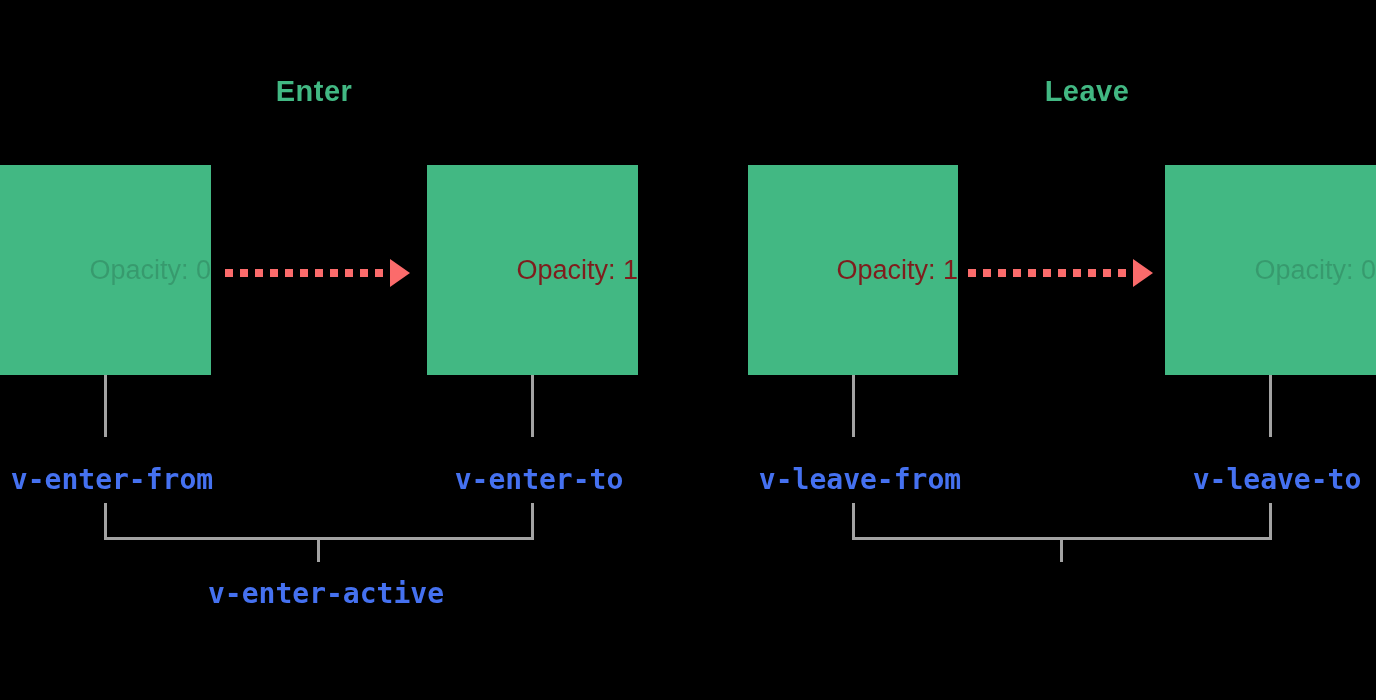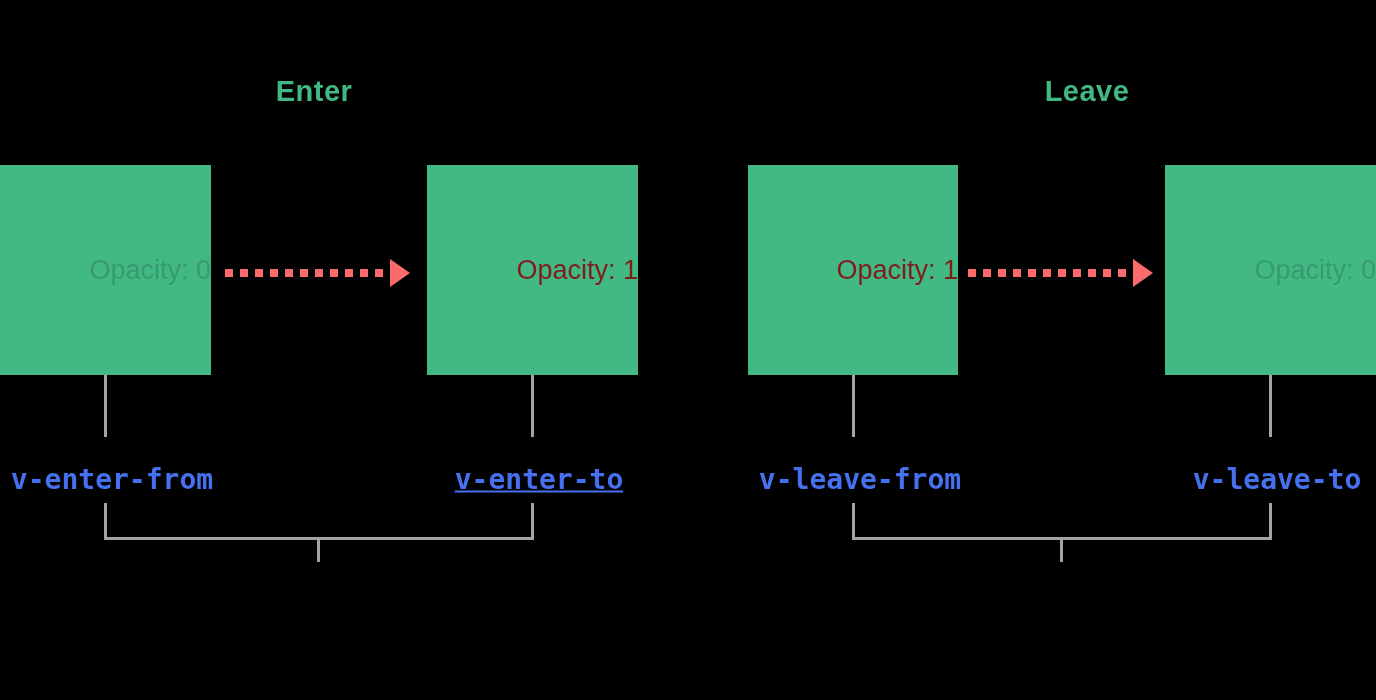--- a/index.html
+++ b/index.html
@@ -118,21 +118,21 @@
     transform: translate(-50%, -50%);
     font-family: "DejaVu Sans Mono", monospace;
     font-weight: bold;
     font-size: 28px;
     color: #4571f0;
     white-space: nowrap;
   }
   .row-from-to { top: 467px; margin-top: 12px; }
   .row-active  { top: 593px; }
   #label-enter-from   { left: 112px; }
-  #label-enter-to     { left: 539px; text-decoration: underline; }
+  #label-enter-to     { left: 539px; }
   #label-enter-active { left: 326px; }
   #label-leave-from   { left: 860px; }
   #label-leave-to     { left: 1277px; }
   #label-leave-active { left: 1068px; }
 </style>
 </head>
 <body>
 
 <div id="stage">
 
@@ -155,20 +155,21 @@
   <div class="vline box-line" id="line-enter-to"></div>
 
   <div class="code-label row-from-to" id="label-enter-from">v-enter-from</div>
   <div class="code-label row-from-to" id="label-enter-to">v-enter-to</div>
 
   <div class="vline stub" id="stub-enter-left"></div>
   <div class="vline stub" id="stub-enter-right"></div>
   <div class="bar" id="bar-enter"></div>
   <div class="vline drop" id="drop-enter"></div>
 
+  <div class="code-label row-active" id="label-enter-active">v-enter-active</div>
 
   <div class="title" id="title-leave">Leave</div>
 
   <div class="box solid" id="box-leave-from">
     <span class="box-text">Opacity: 1</span>
   </div>
 
   <div class="arrow" id="arrow-leave">
     <div class="dashes"></div>
     <div class="head"></div>

